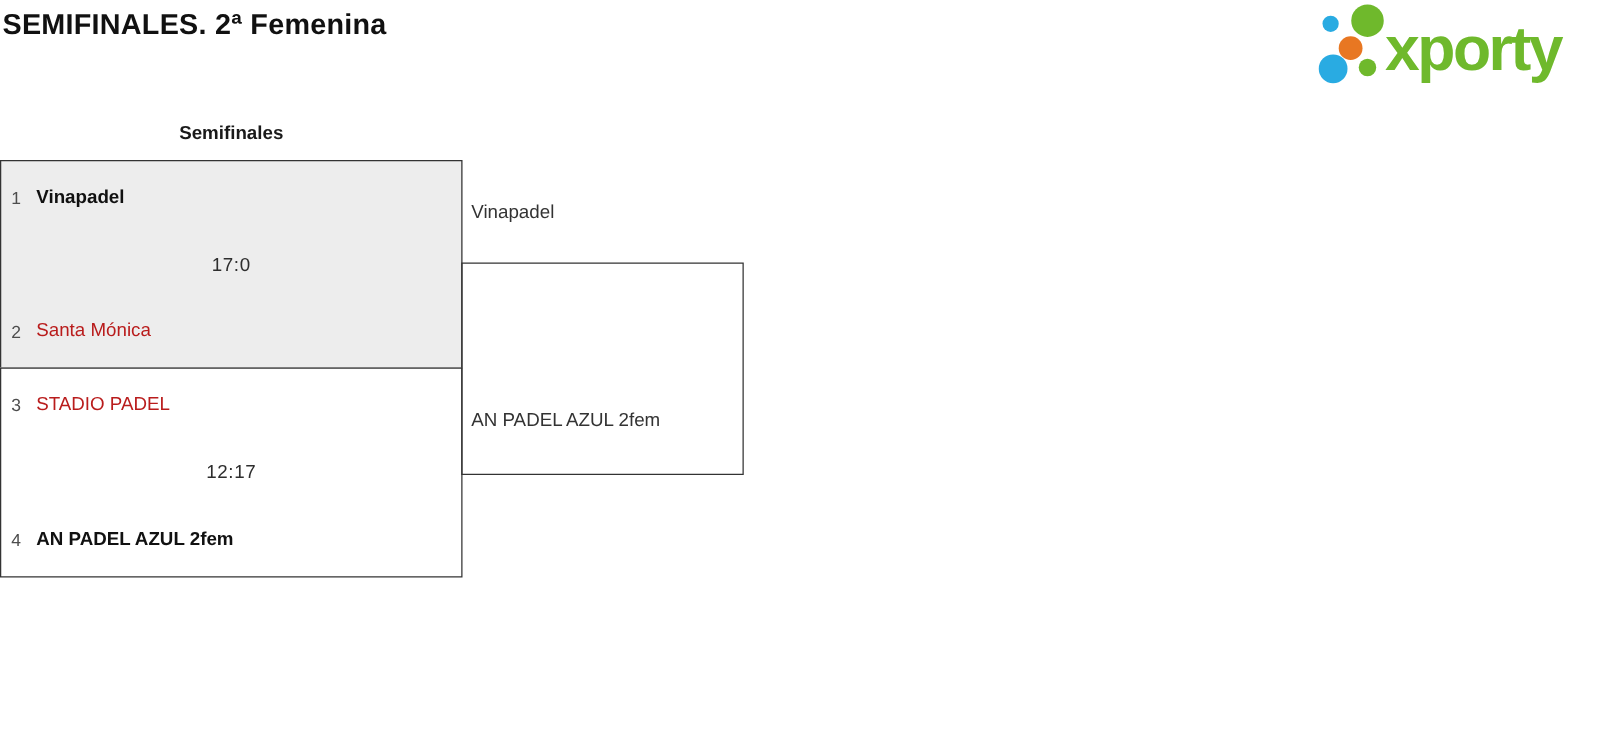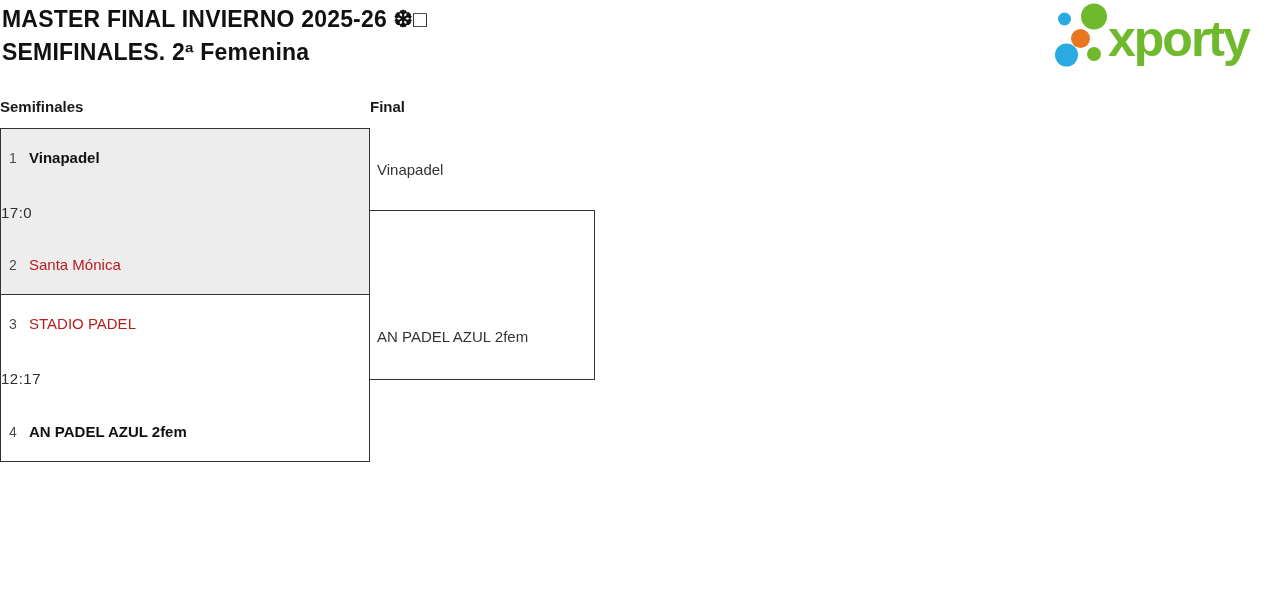--- a/index.html
+++ b/index.html
@@ -33,21 +33,21 @@
     cursor: pointer;
   }
 
   
   .round-header {
     position: absolute;
     top: 98px;
     font-size: 15px;
     font-weight: bold;
     color: #1a1a1a;
-    text-align: left;
+    text-align: center;
     line-height: 18px;
   }
   .round-header.semis { left: 0; width: 370px; }
   .round-header.final { left: 370px; width: 225px; }
 
   
   .match-box {
     position: absolute;
     left: 0;
     width: 370px;
@@ -81,20 +81,21 @@
   }
   .team-name { margin-left: 4px; color: #b91c1c; }
   .team-name.winner { font-weight: bold; color: #111; }
 
   .match-score {
     position: absolute;
     left: 0;
     right: 0;
     top: 50%;
     transform: translateY(-50%);
+    text-align: center;
     font-size: 15px;
     color: #2e2e2e;
     letter-spacing: 0.5px;
   }
 
   
   .final-box {
     position: absolute;
     left: 369px;
     top: 210px;
@@ -115,35 +116,33 @@
   }
   .final-slot.slot-top { top: 159px; }
   .final-slot.slot-bottom { top: 326px; }
 </style>
 </head>
 <body>
 
 <div class="page">
 
   <div class="title-block">
-    <div>MASTER FINAL INVIERNO 2025-26 ❆□</div>
     <div>SEMIFINALES. 2ª Femenina</div>
   </div>
 
   <svg class="logo-svg" viewBox="0 0 232 68" xmlns="http://www.w3.org/2000/svg">
     <circle cx="18.5" cy="17" r="6.5" fill="#29abe2"></circle>
     <circle cx="48" cy="14.5" r="13" fill="#6fb92c"></circle>
     <circle cx="34.5" cy="36.5" r="9.5" fill="#e87722"></circle>
     <circle cx="20.5" cy="53" r="11.5" fill="#29abe2"></circle>
     <circle cx="48" cy="52" r="7" fill="#6fb92c"></circle>
     <text x="62" y="54" font-size="50" font-weight="bold" letter-spacing="-2" font-family="Liberation Sans, sans-serif" fill="#6fb92c">xporty</text>
   </svg>
 
   <div class="round-header semis">Semifinales</div>
-  <div class="round-header final">Final</div>
 
   <div class="match-box shaded m1">
     <div class="team-row top">
       <span class="seed">1</span>
       <span class="team-name winner">Vinapadel</span>
     </div>
     <div class="match-score">17:0</div>
     <div class="team-row bottom">
       <span class="seed">2</span>
       <span class="team-name">Santa Mónica</span>

